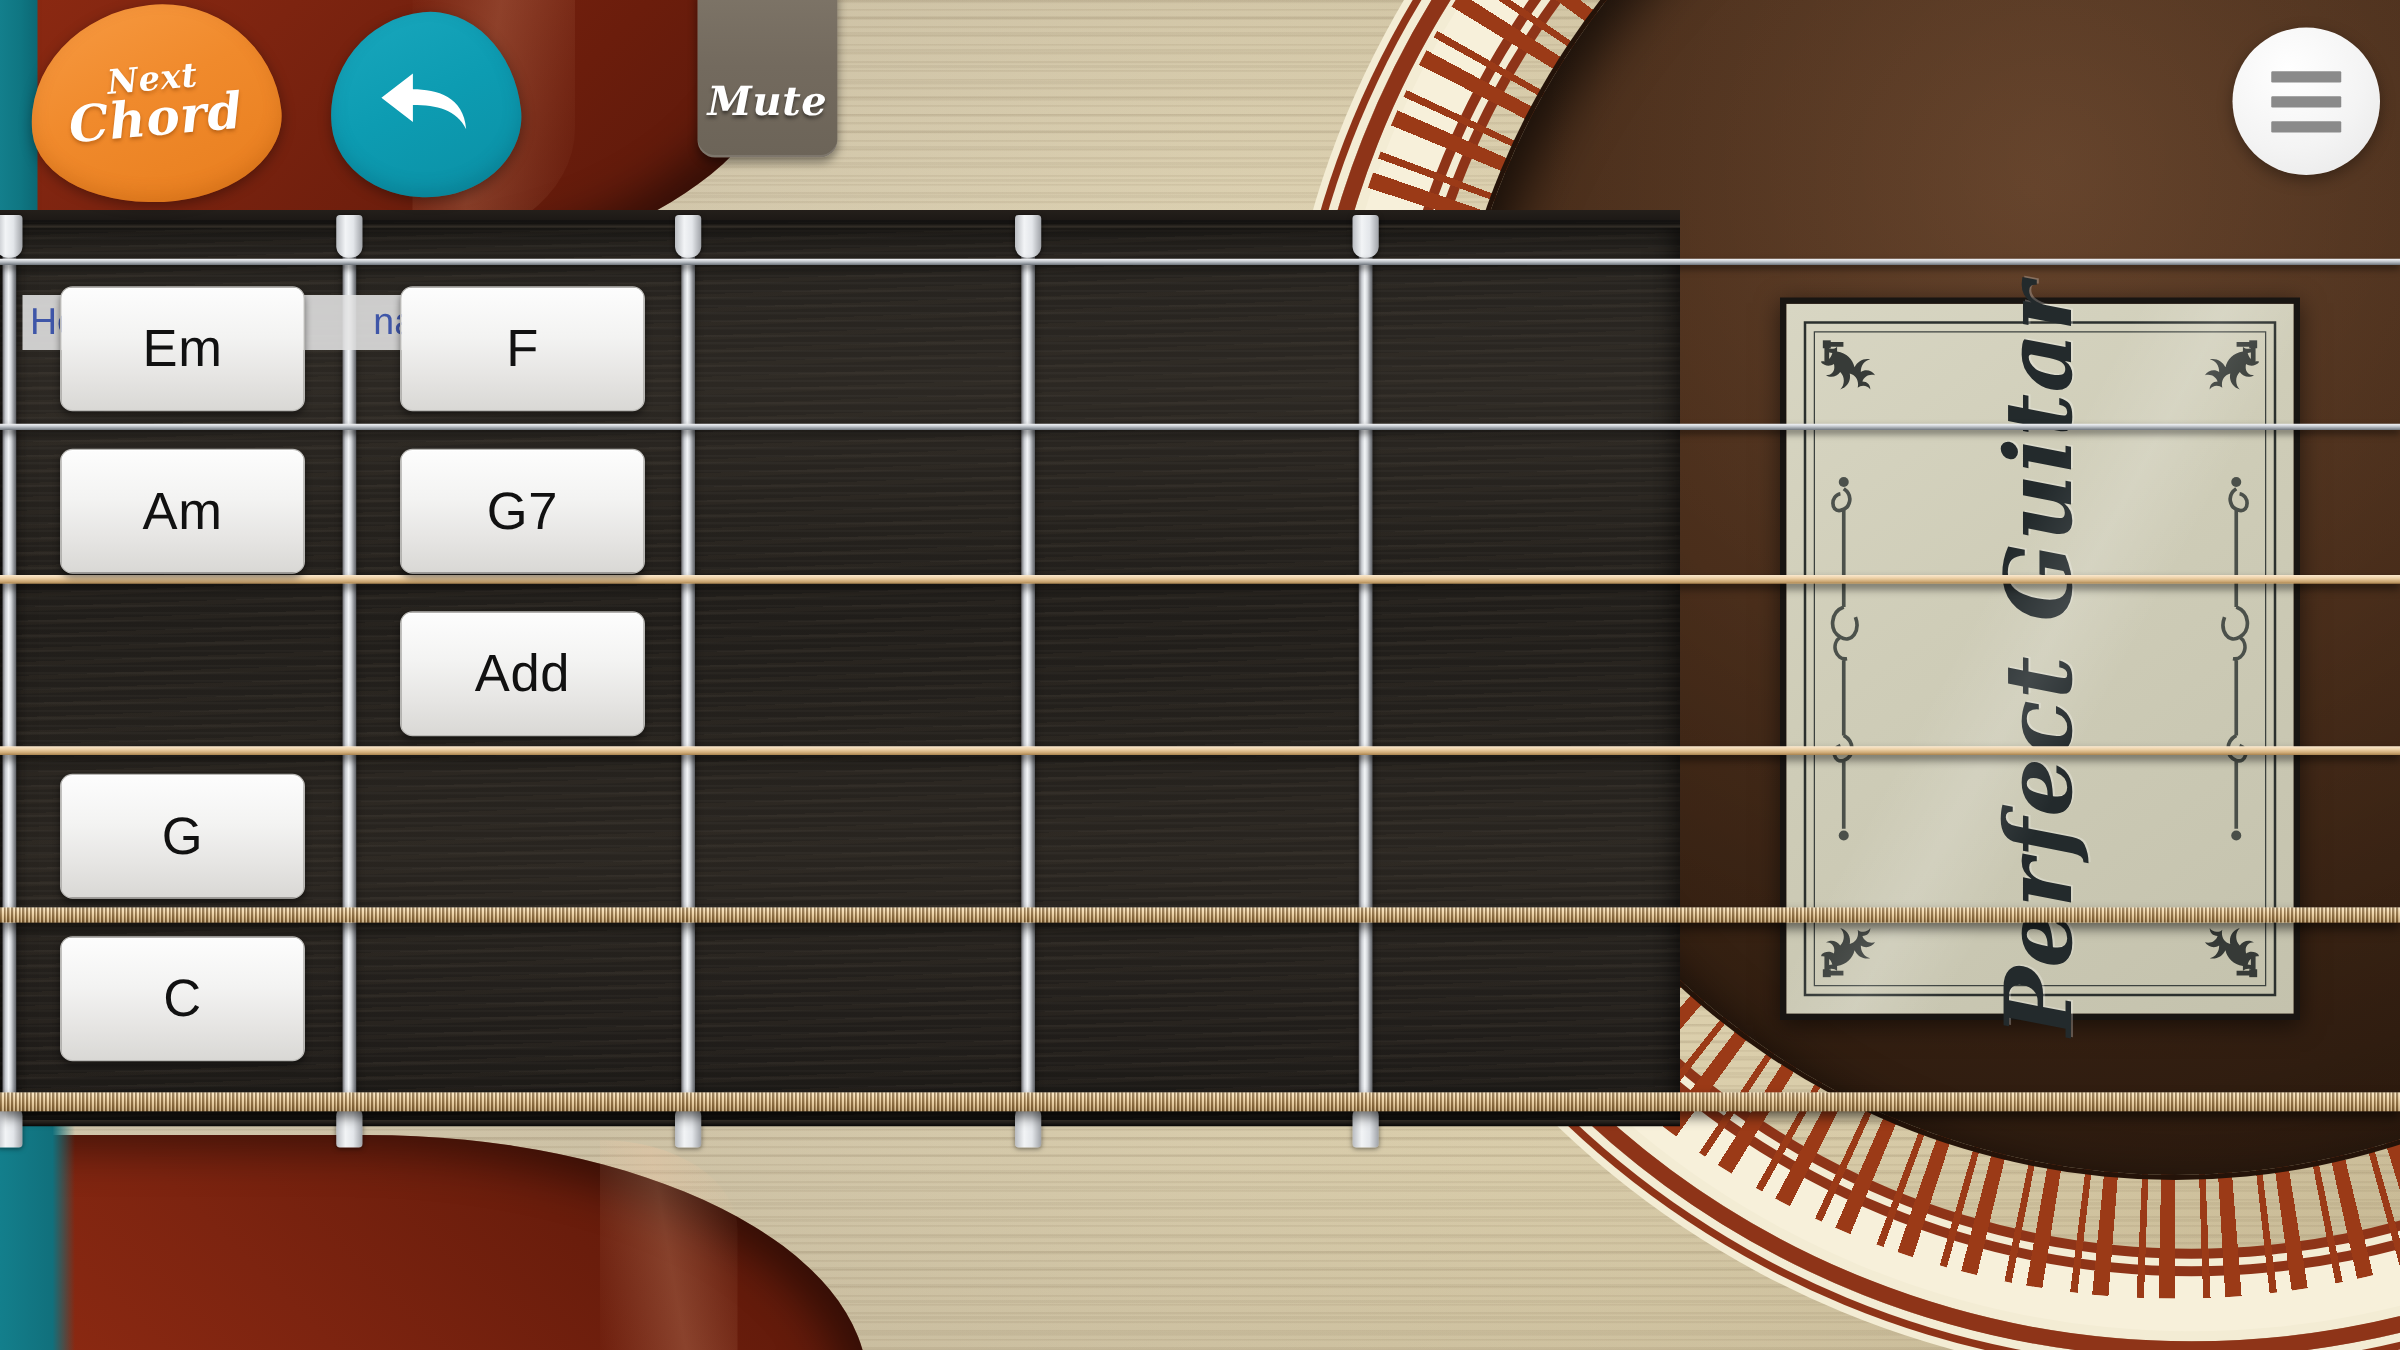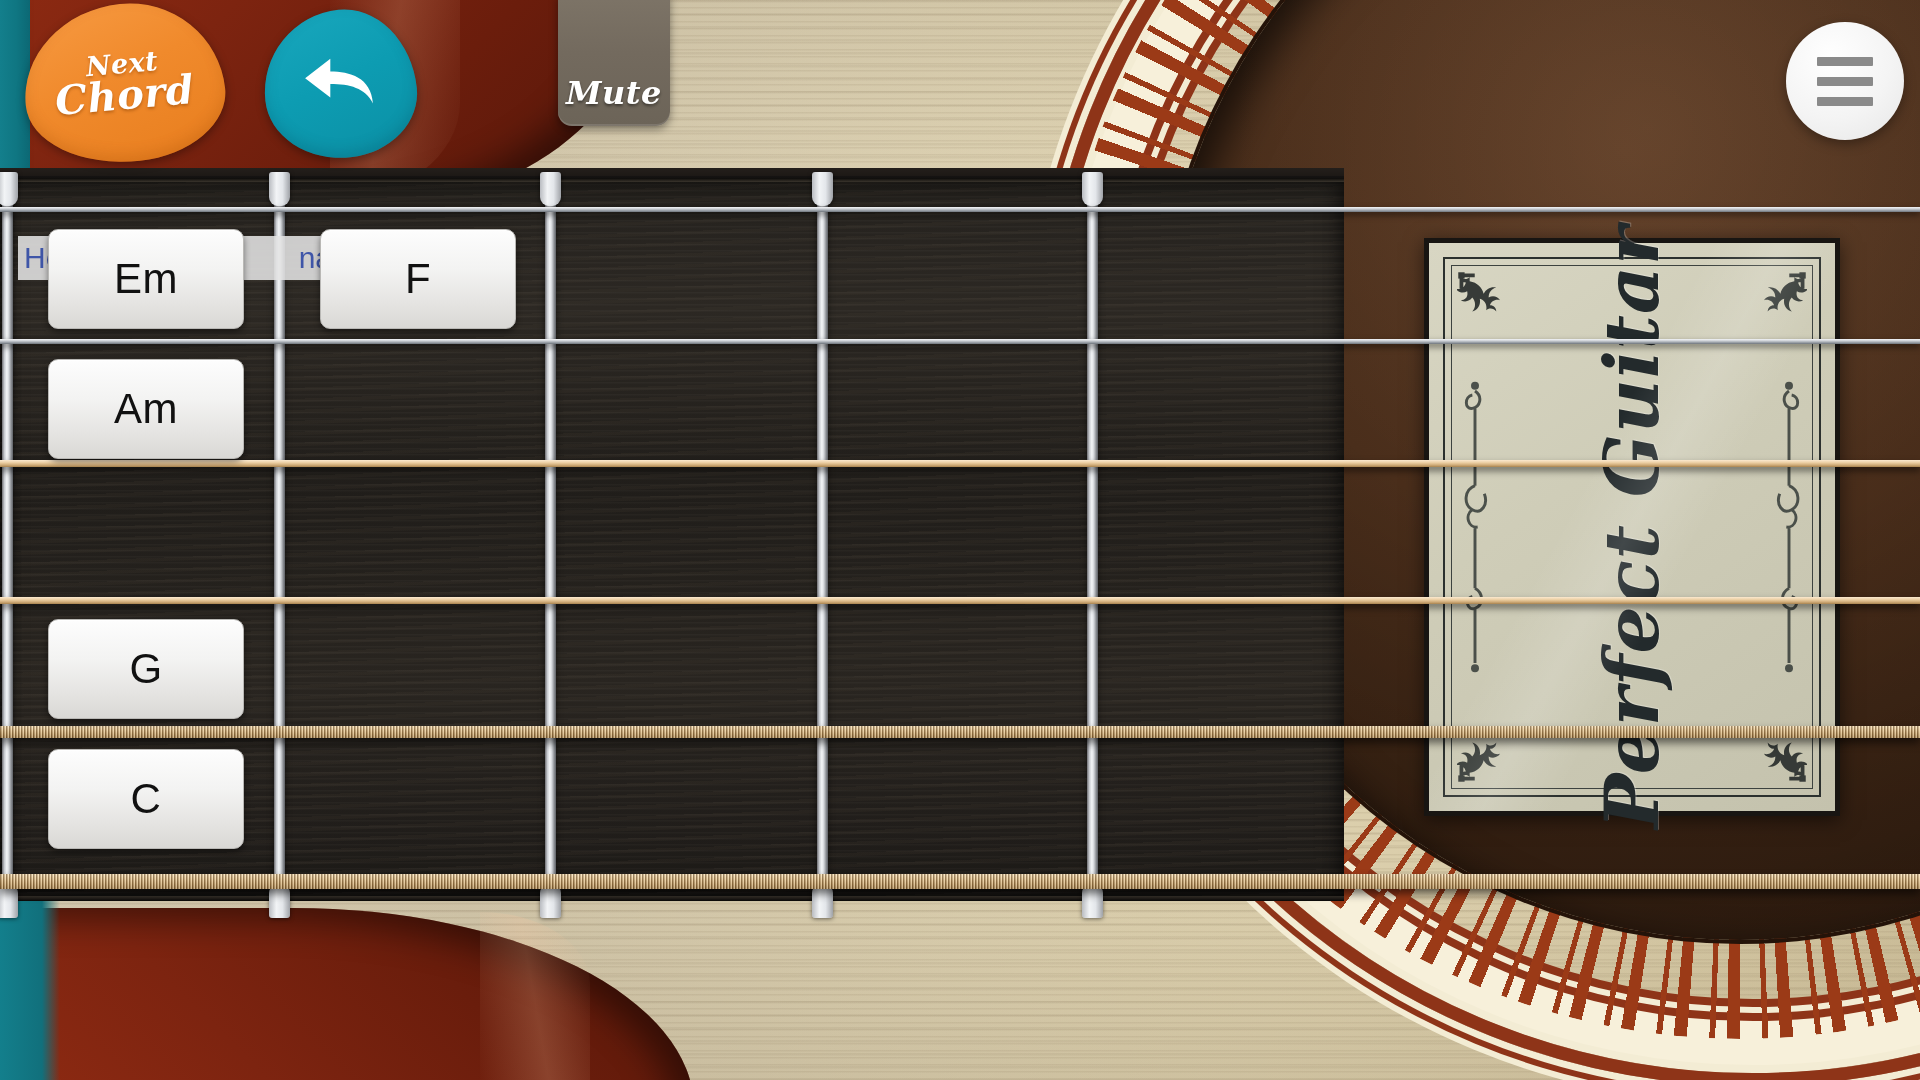--- a/index.html
+++ b/index.html
@@ -260,21 +260,21 @@
   #mute-btn{
     position:absolute;left:558px;top:-6px;width:112px;height:132px;
     background:linear-gradient(180deg,#7d7467 0%,#736a5e 45%,#6c6458 100%);
     border-radius:0 0 14px 14px;
     box-shadow:0 3px 8px rgba(0,0,0,.42), inset 0 -2px 0 rgba(255,255,255,.12);
     cursor:pointer;user-select:none;
     display:flex;align-items:flex-end;justify-content:center;
   }
   .mute-label{
     color:#fff;font-family:"DejaVu Serif",serif;font-style:italic;font-weight:700;
-    font-size:32px;padding-bottom:14px;letter-spacing:.5px;
+    font-size:32px;padding-bottom:26px;letter-spacing:.5px;
     text-shadow:0 2px 3px rgba(0,0,0,.45);
   }
 
   #menu-btn{
     position:absolute;left:1786px;top:22px;width:118px;height:118px;
     border-radius:50%;
     background:radial-gradient(circle at 38% 30%, #ffffff 0%, #f4f4f4 55%, #e6e6e6 100%);
     box-shadow:0 4px 12px rgba(0,0,0,.35);
     cursor:pointer;user-select:none;
     display:flex;flex-direction:column;align-items:center;justify-content:center;gap:11px;
@@ -375,20 +375,22 @@
     <span>Ho</span>
     <span>nam</span>
   </div>
 
   <div class="chord-btn" style="left:48px;top:229px;">Em</div>
   <div class="chord-btn" style="left:48px;top:359px;">Am</div>
   <div class="chord-btn" style="left:48px;top:619px;">G</div>
   <div class="chord-btn" style="left:48px;top:749px;">C</div>
 
   <div class="chord-btn" style="left:320px;top:229px;">F</div>
+  <div class="chord-btn" style="left:320px;top:359px;">G7</div>
+  <div class="chord-btn" style="left:320px;top:489px;">Add</div>
 
   <div class="pick-btn" id="next-chord">
     <div class="pick-shape"></div>
     <div class="nc-label">
       <span class="nc-next">Next</span>
       <span class="nc-chord">Chord</span>
     </div>
   </div>
 
   <div class="pick-btn" id="back-btn">

